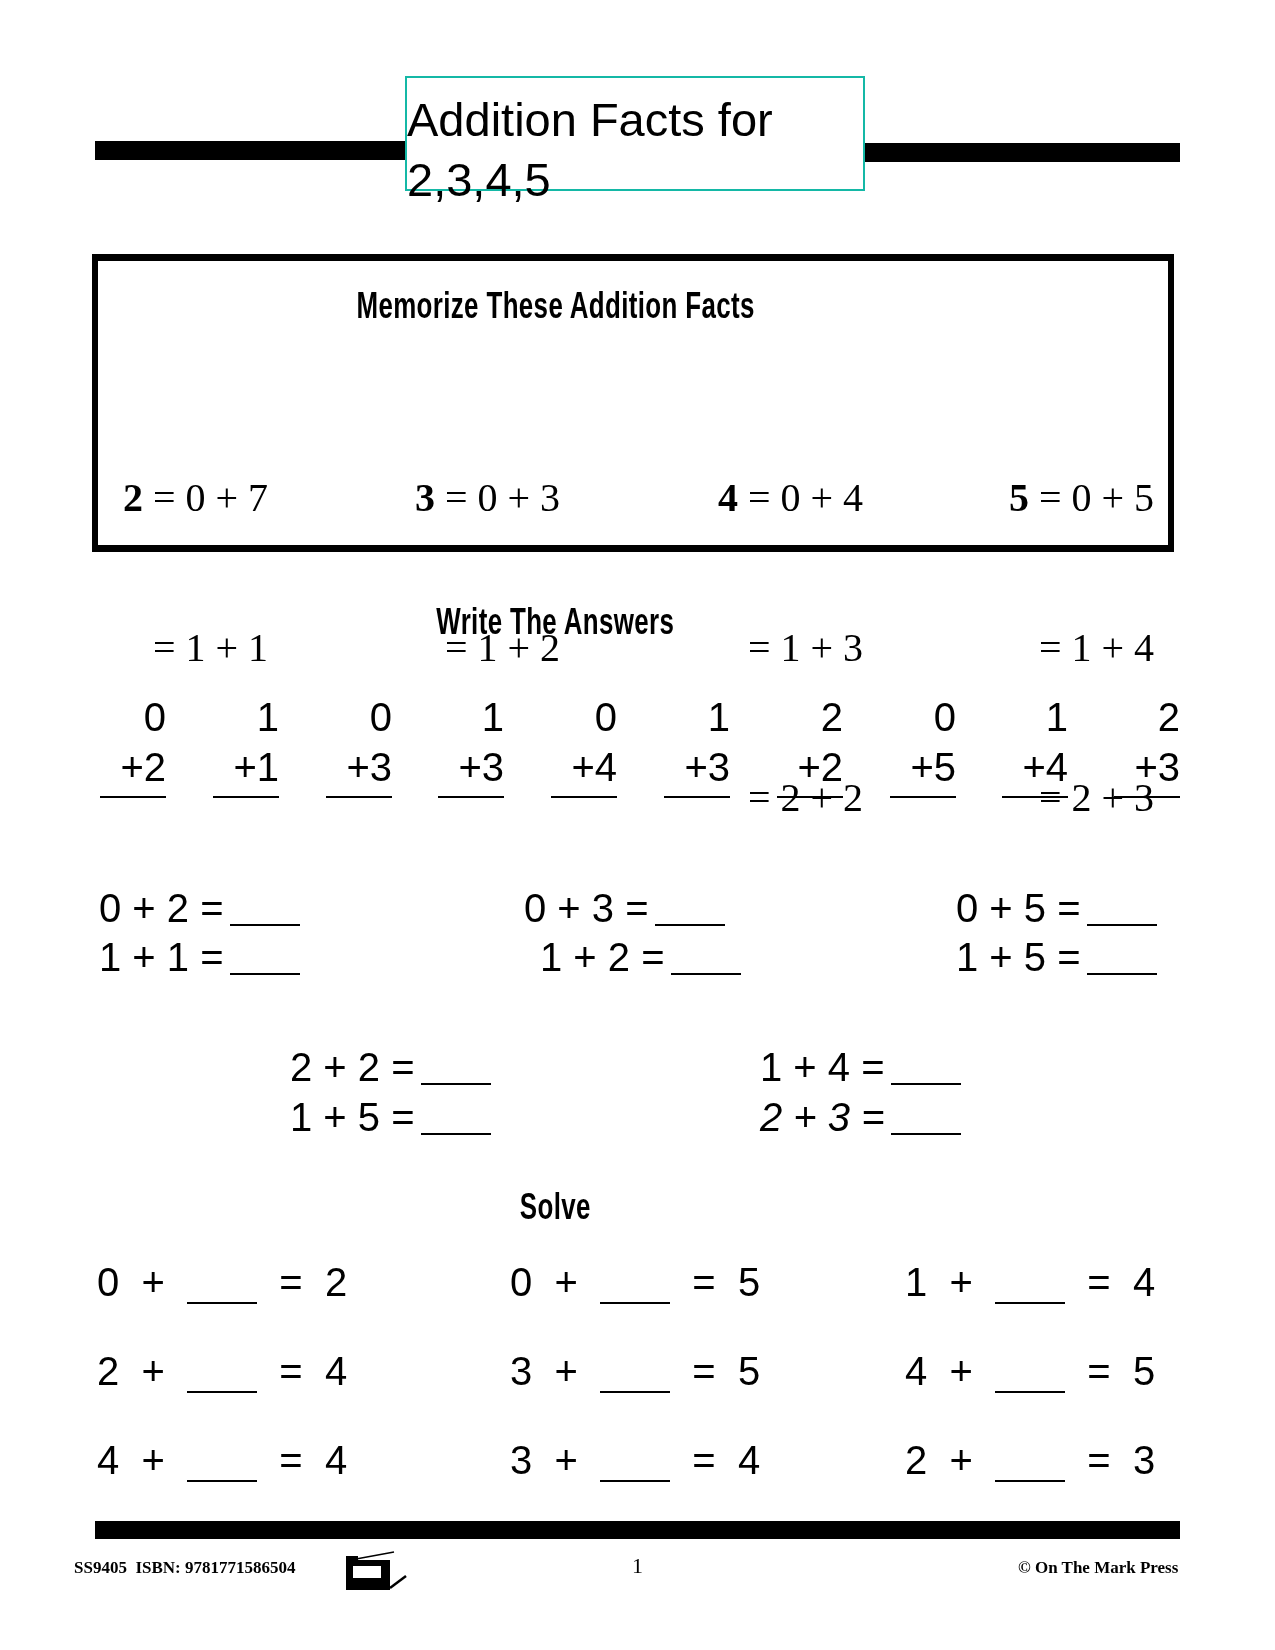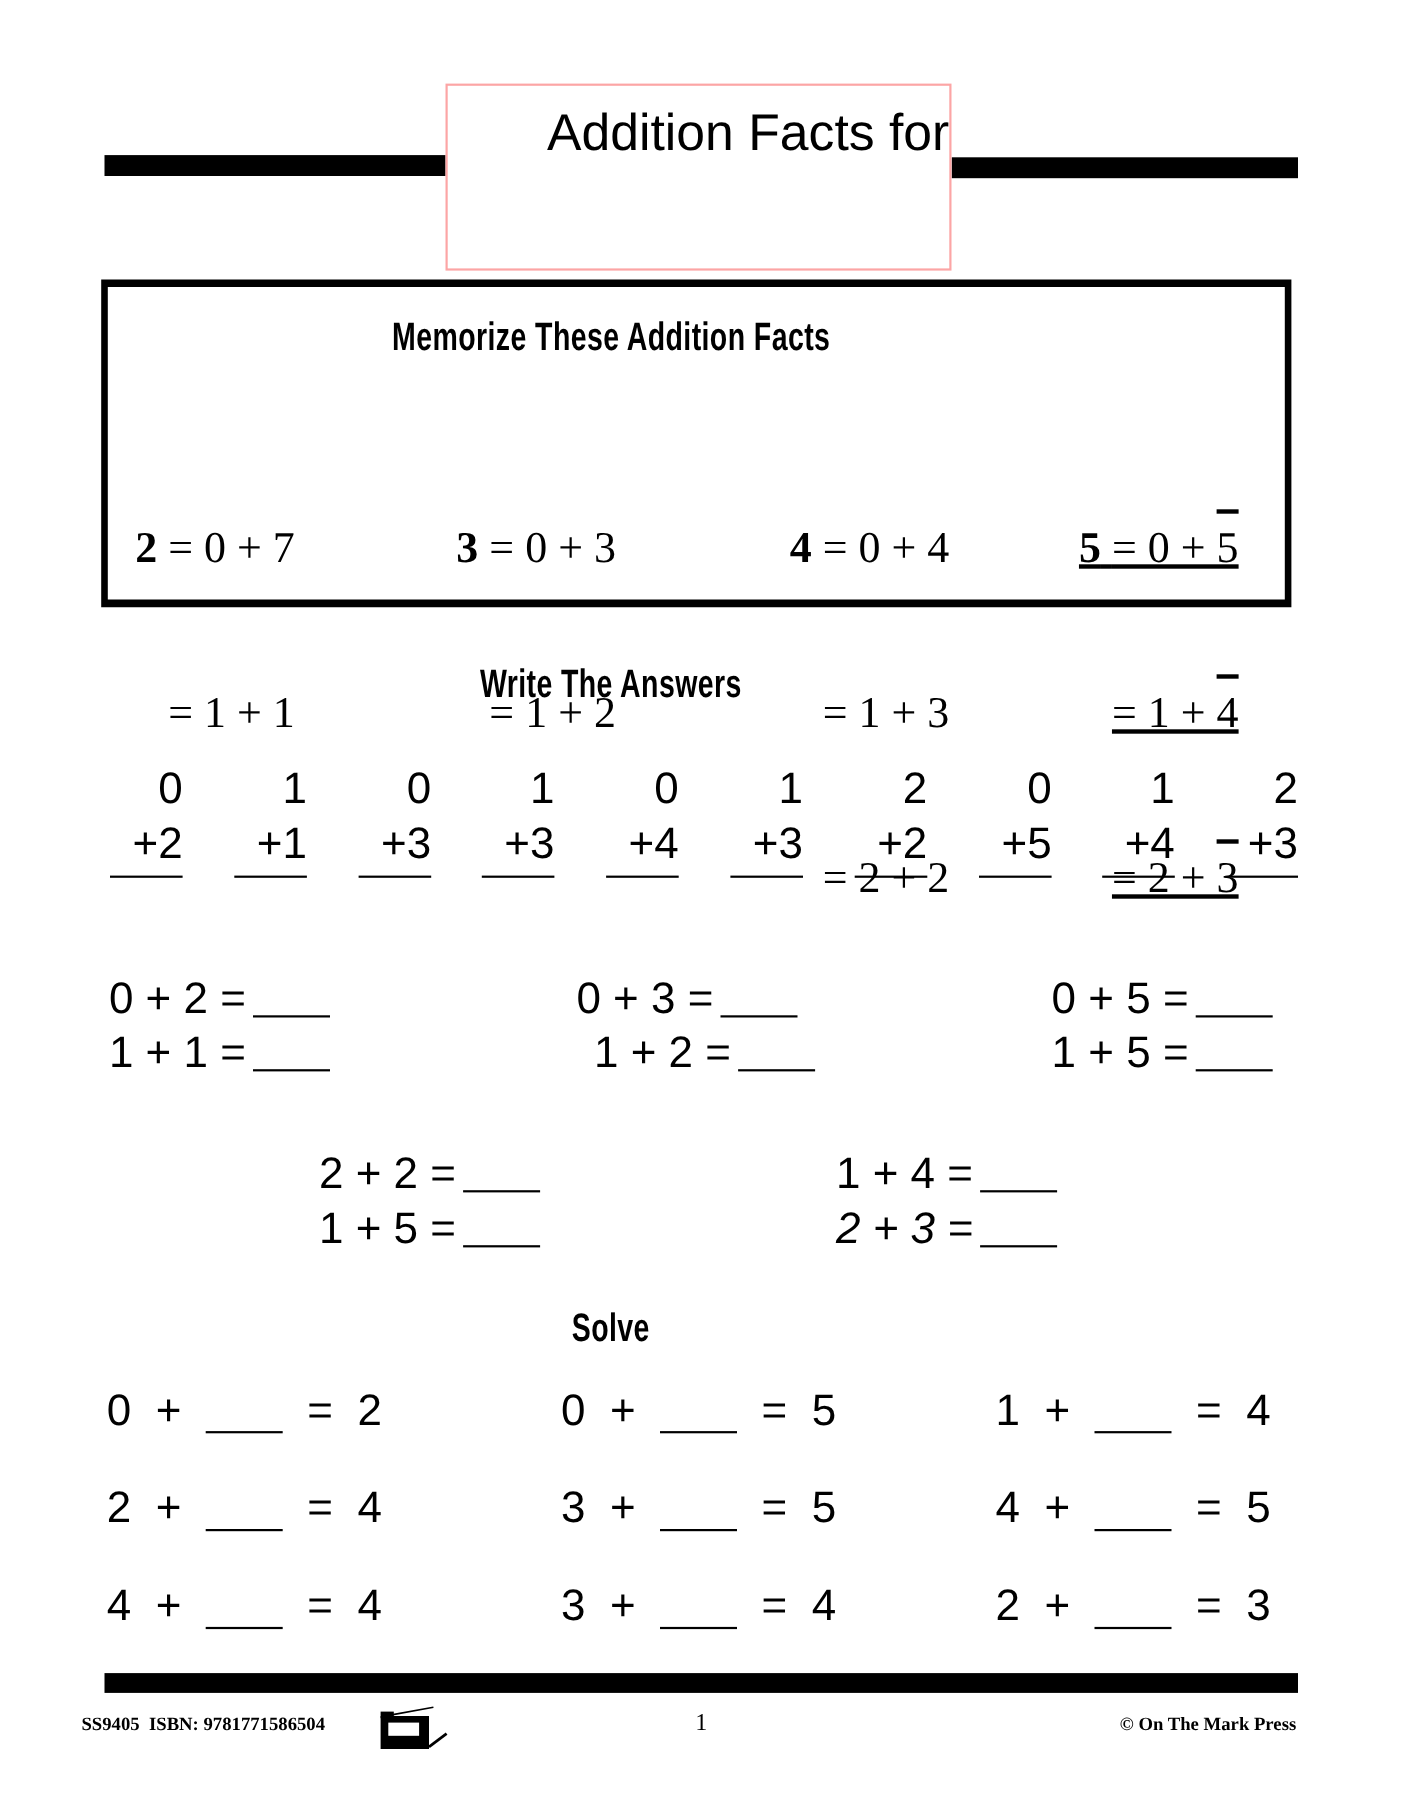--- a/index.html
+++ b/index.html
@@ -1,19 +1,19 @@
 <!DOCTYPE html>
 <html><head>
 <meta charset="utf-8">
 <style>
   html, body { margin: 0; padding: 0; background: #ffffff; }
   body { width: 1275px; height: 1650px; position: relative; overflow: hidden; color: #000; font-family: "Liberation Sans", sans-serif; }
   .abs { position: absolute; }
   .bar { position: absolute; background: #000; }
-  .title-box { position: absolute; left: 405px; top: 76px; width: 460px; height: 170px; border: 2px solid #fca5a5; box-sizing: border-box; background: #fff; text-align: right; }
+  .title-box { position: absolute; left: 405px; top: 76px; width: 460px; height: 115px; border: 2px solid #14b8a6; box-sizing: border-box; background: #fff; text-align: left; }
   .title-line { display: block; font-size: 47px; line-height: 60px; }
   .title-line.l1 { margin-top: 12px; }
   .memo-box { position: absolute; left: 92px; top: 254px; width: 1082px; height: 298px; border: 6px solid #000; border-top-width: 7px; border-bottom-width: 7px; box-sizing: border-box; }
   .heading { position: absolute; left: 0; width: 1111px; text-align: center; font-family: "Liberation Sans", sans-serif; font-weight: bold; }
   .heading span { display: inline-block; transform: scaleX(0.72); transform-origin: center; letter-spacing: 0.5px; }
   .fact-col { position: absolute; font-family: "Liberation Serif", serif; font-size: 40px; line-height: 50px; text-align: right; white-space: pre; }
   .fact-col .lead { font-weight: bold; }
   .vprob { position: absolute; width: 66px; text-align: right; font-size: 40px; line-height: 50px; }
   .vprob .ul { position: absolute; left: 0; right: 0; top: 104px; height: 2px; background: #000; }
   .hprob { position: absolute; font-size: 40px; line-height: 50px; white-space: pre; }
@@ -23,41 +23,42 @@
   .footer { position: absolute; font-family: "Liberation Serif", serif; font-weight: bold; font-size: 17px; line-height: 22px; }
   .pagenum { position: absolute; font-family: "Liberation Serif", serif; font-size: 22px; line-height: 24px; }
 </style>
 </head>
 <body>
 
 <div class="bar" style="left:95px; top:141px; width:312px; height:19px;"></div>
 <div class="bar" style="left:865px; top:143px; width:315px; height:19px;"></div>
 <div class="title-box">
   <span class="title-line l1">Addition Facts for</span>
+  <span class="title-line">2,3,4,5</span>
 </div>
 
 <div class="memo-box"></div>
 <div class="heading" style="top:286px; font-size:36px; line-height:40px;">
   <span>Memorize These Addition Facts</span>
 </div>
 
 <div class="fact-col" style="left:112px; top:373px; width:156px;">
   <div><span class="lead">2</span> <span>= 0 + 7</span></div>
   <div>= 1 + 1</div>
 </div>
 <div class="fact-col" style="left:400px; top:373px; width:160px;">
   <div><span class="lead">3</span> <span>= 0 + 3</span></div>
   <div>= 1 + 2</div>
 </div>
 <div class="fact-col" style="left:700px; top:373px; width:163px;">
   <div><span class="lead">4</span> <span>= 0 + 4</span></div>
   <div>= 1 + 3</div>
   <div>= 2 + 2</div>
 </div>
-<div class="fact-col" style="left:966px; top:373px; width:160px;text-decoration:underline;">
+<div class="fact-col" style="left:994px; top:373px; width:160px;">
   <div><span class="lead">5</span> <span>= 0 + 5</span></div>
   <div>= 1 + 4</div>
   <div>= 2 + 3</div>
 </div>
 
 <div class="heading" style="top:602px; font-size:36px; line-height:40px;">
   <span>Write The Answers</span>
 </div>
 
 <div class="vprob" style="left:100px; top:692px;">

